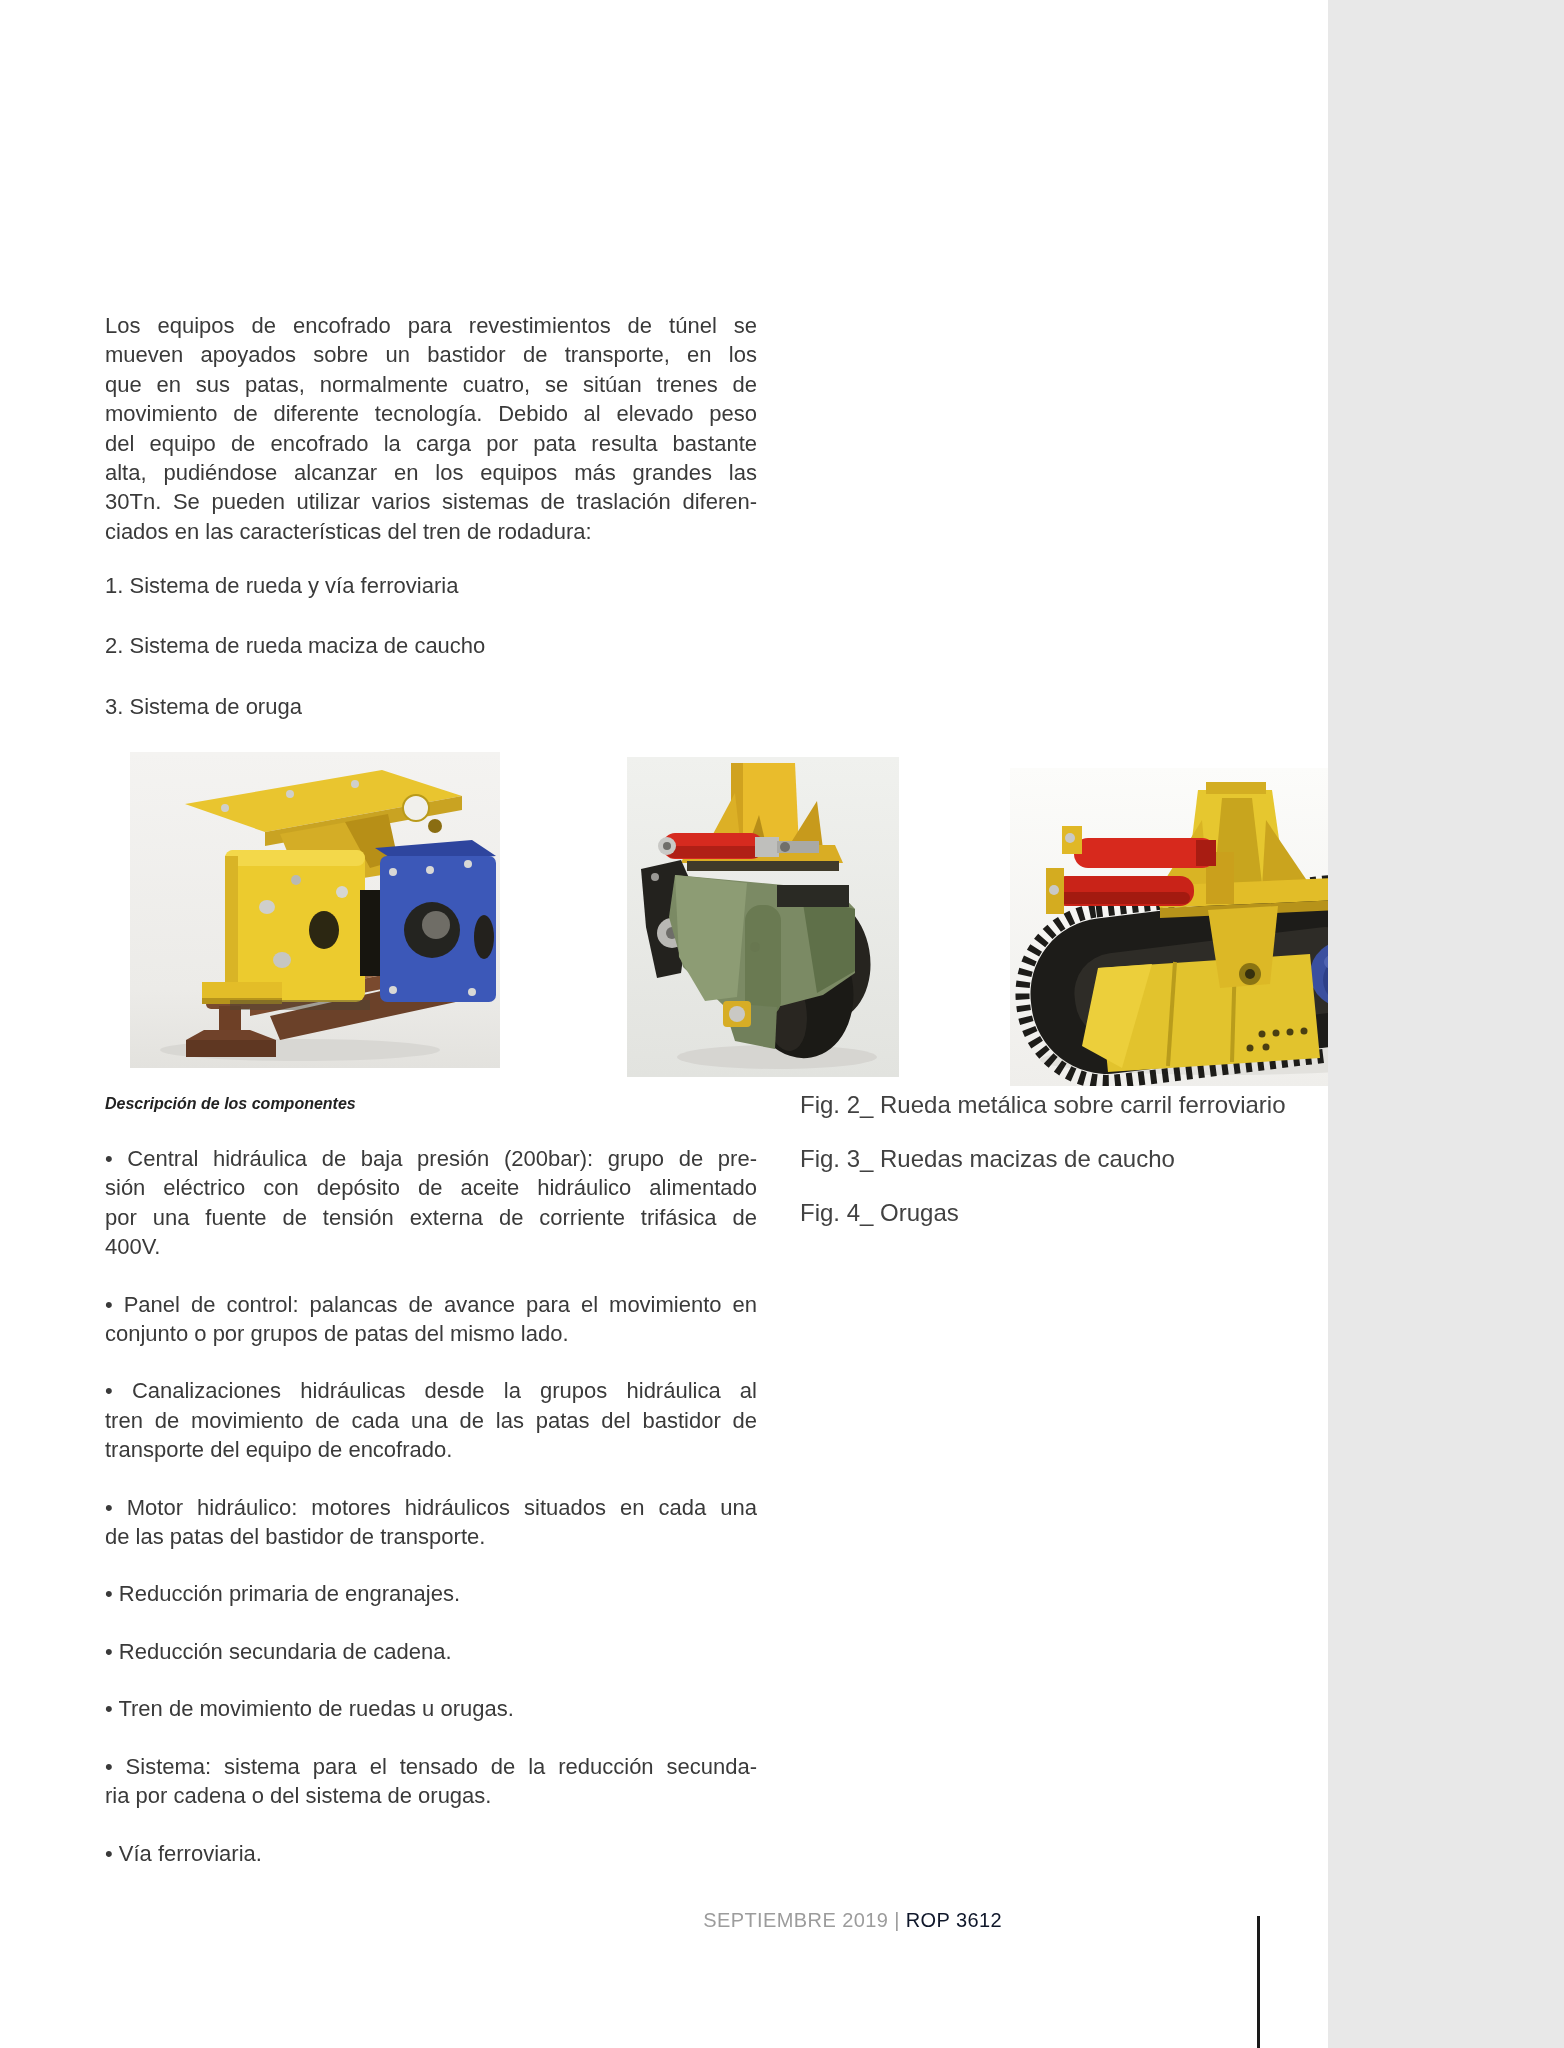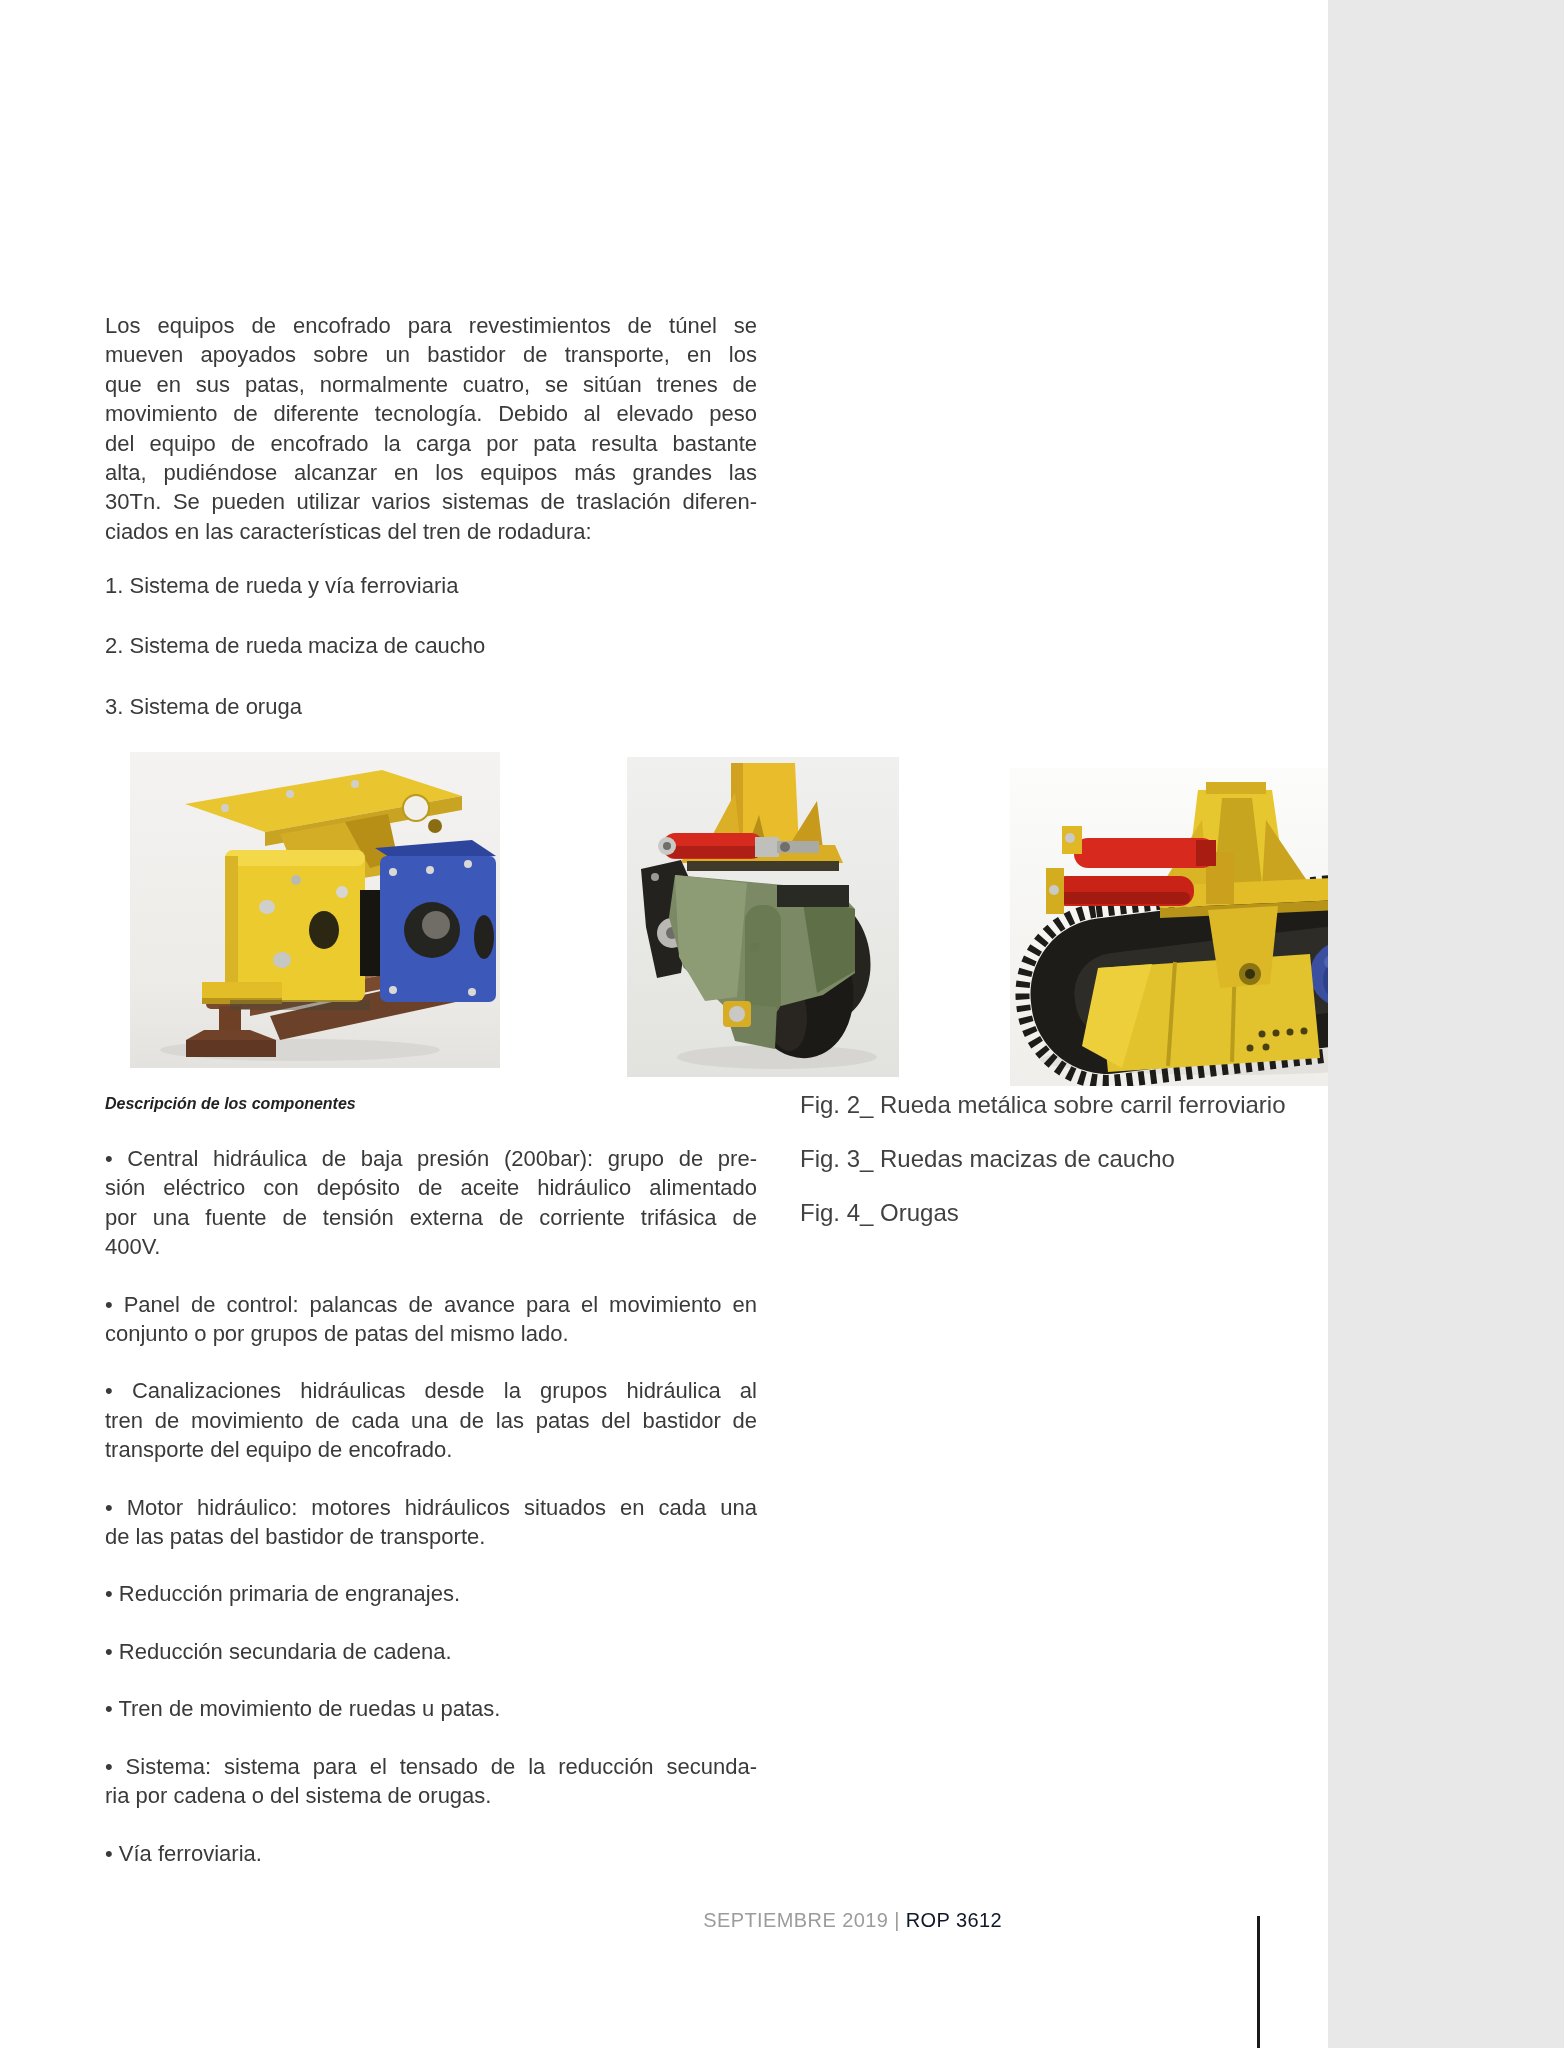--- a/index.html
+++ b/index.html
@@ -238,21 +238,21 @@
         <div class="tline just">• Motor hidráulico: motores hidráulicos situados en cada una</div>
         <div class="tline">de las patas del bastidor de transporte.</div>
       </div>
     <div class="bullet-par">
         <div class="tline">• Reducción primaria de engranajes.</div>
       </div>
     <div class="bullet-par">
         <div class="tline">• Reducción secundaria de cadena.</div>
       </div>
     <div class="bullet-par">
-        <div class="tline">• Tren de movimiento de ruedas u patas.</div>
+        <div class="tline">• Tren de movimiento de ruedas u orugas.</div>
       </div>
     <div class="bullet-par">
         <div class="tline just">• Sistema: sistema para el tensado de la reducción secunda-</div>
         <div class="tline">ria por cadena o del sistema de orugas.</div>
       </div>
     <div class="bullet-par">
         <div class="tline">• Vía ferroviaria.</div>
       </div>
   </div>
 

